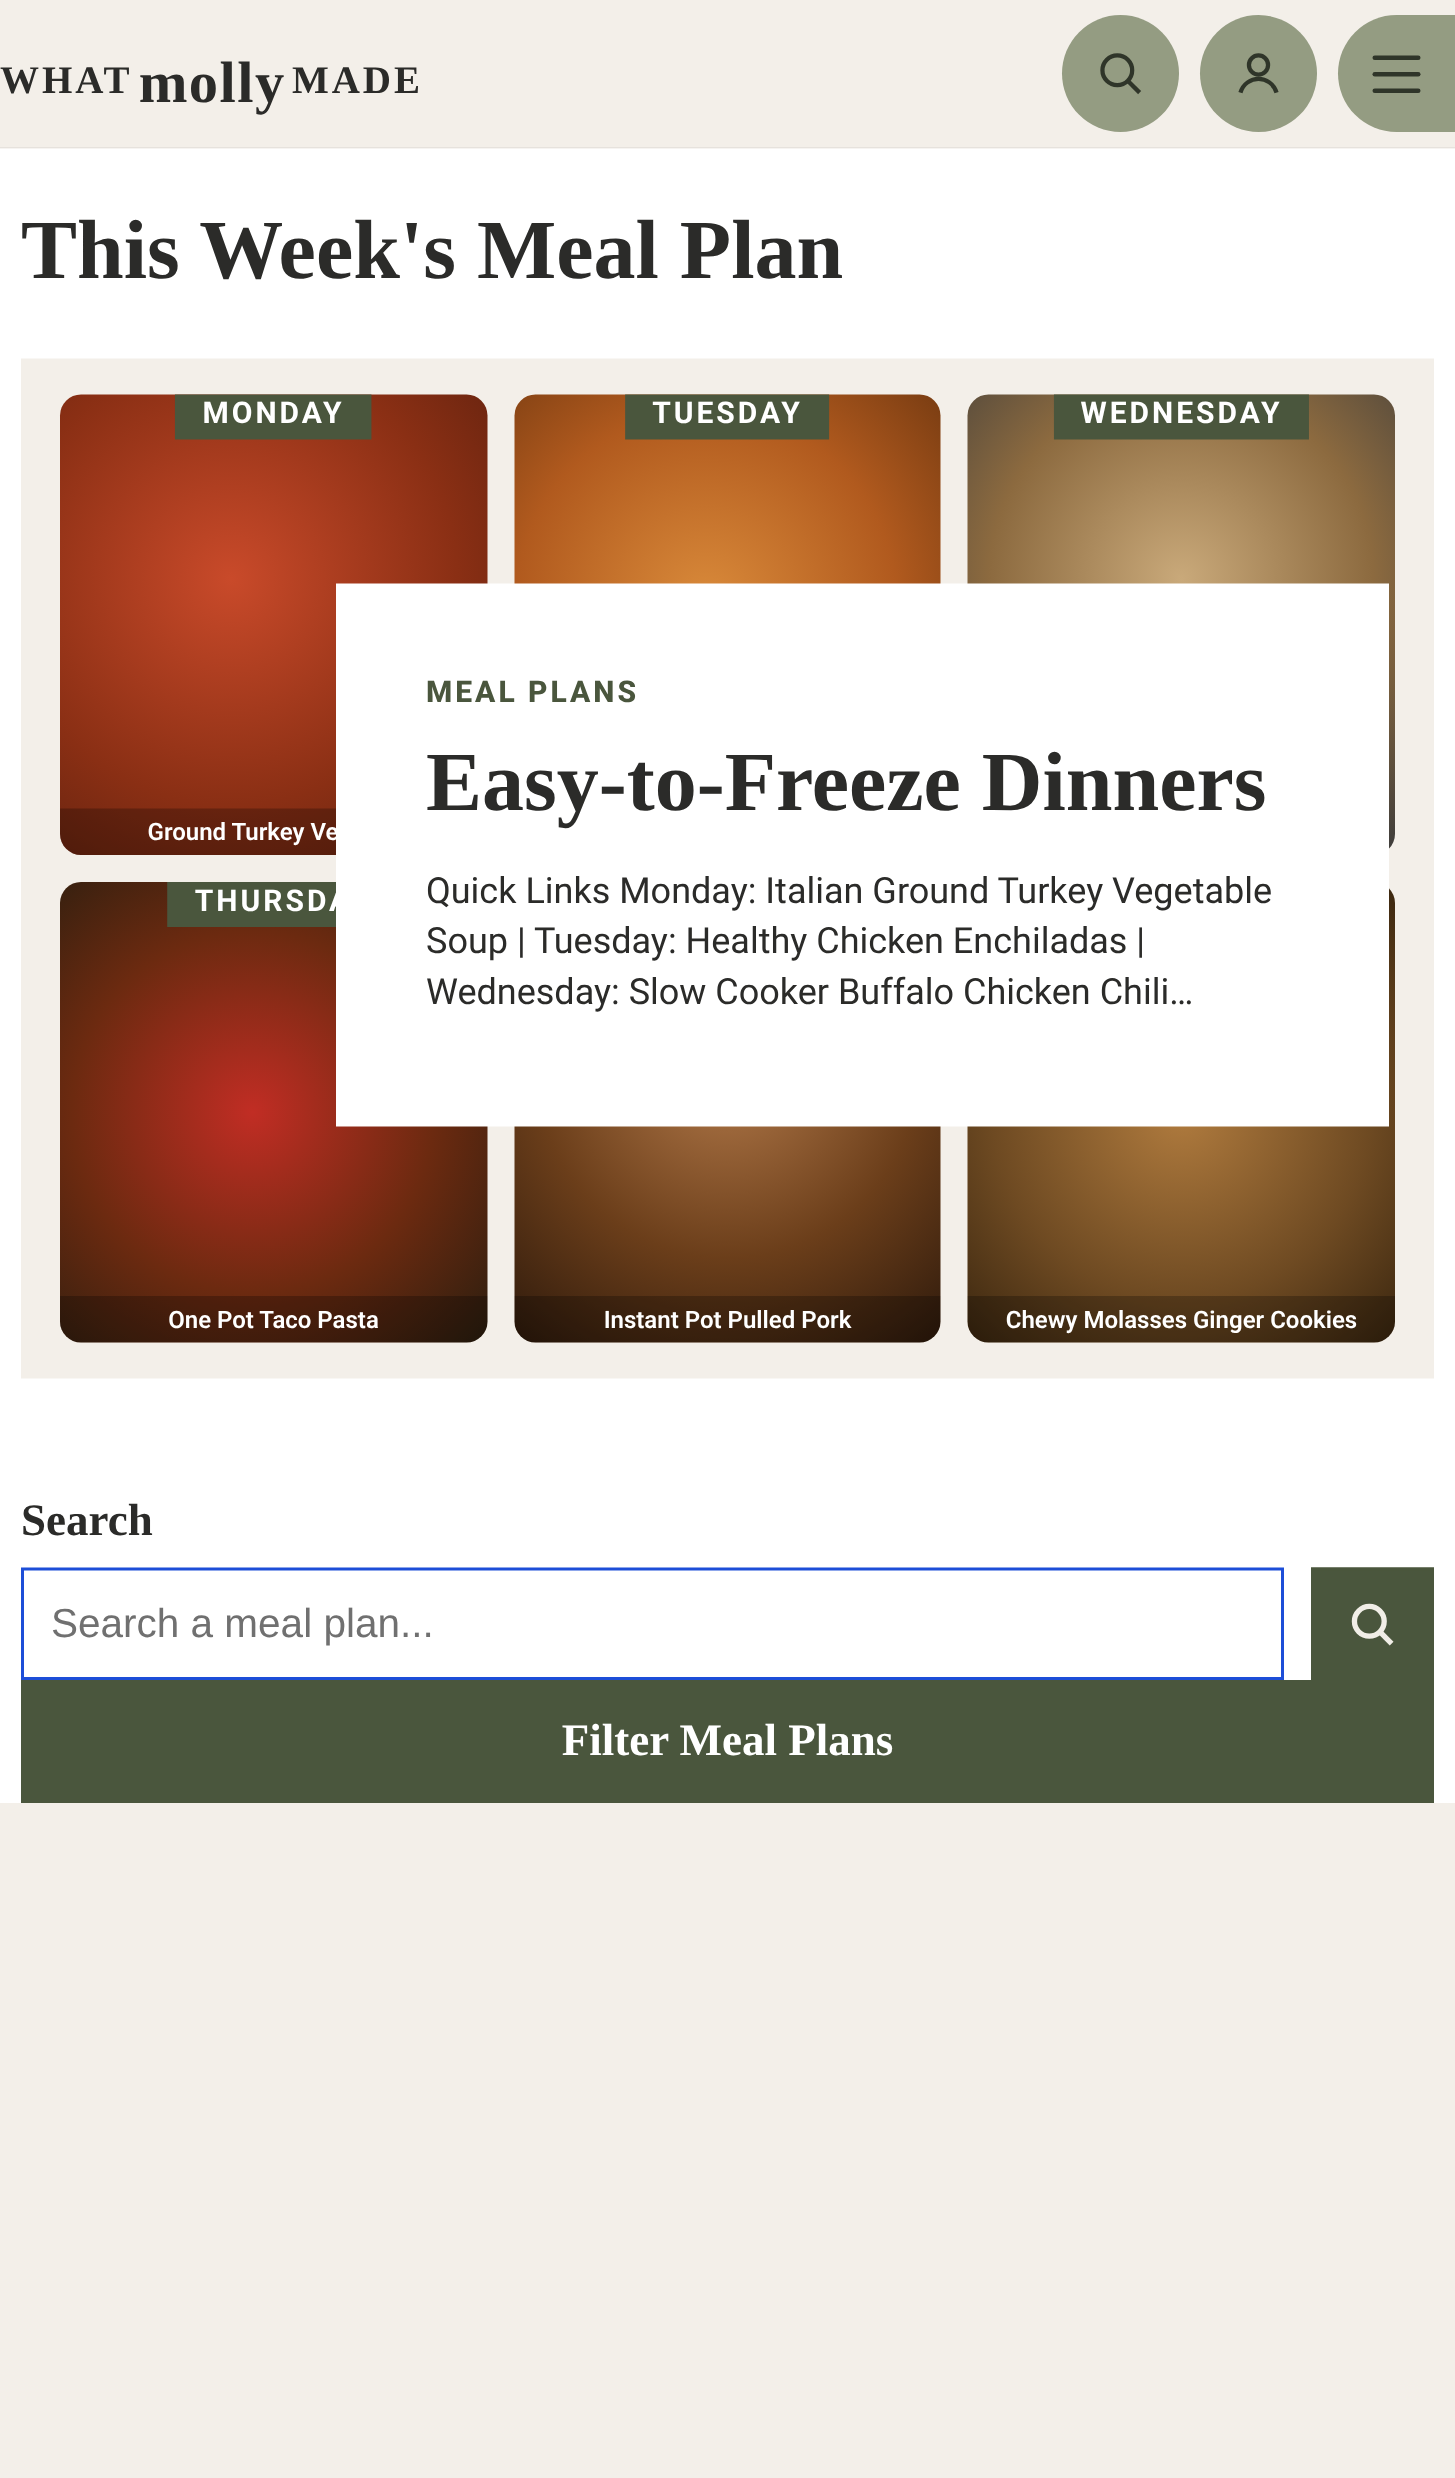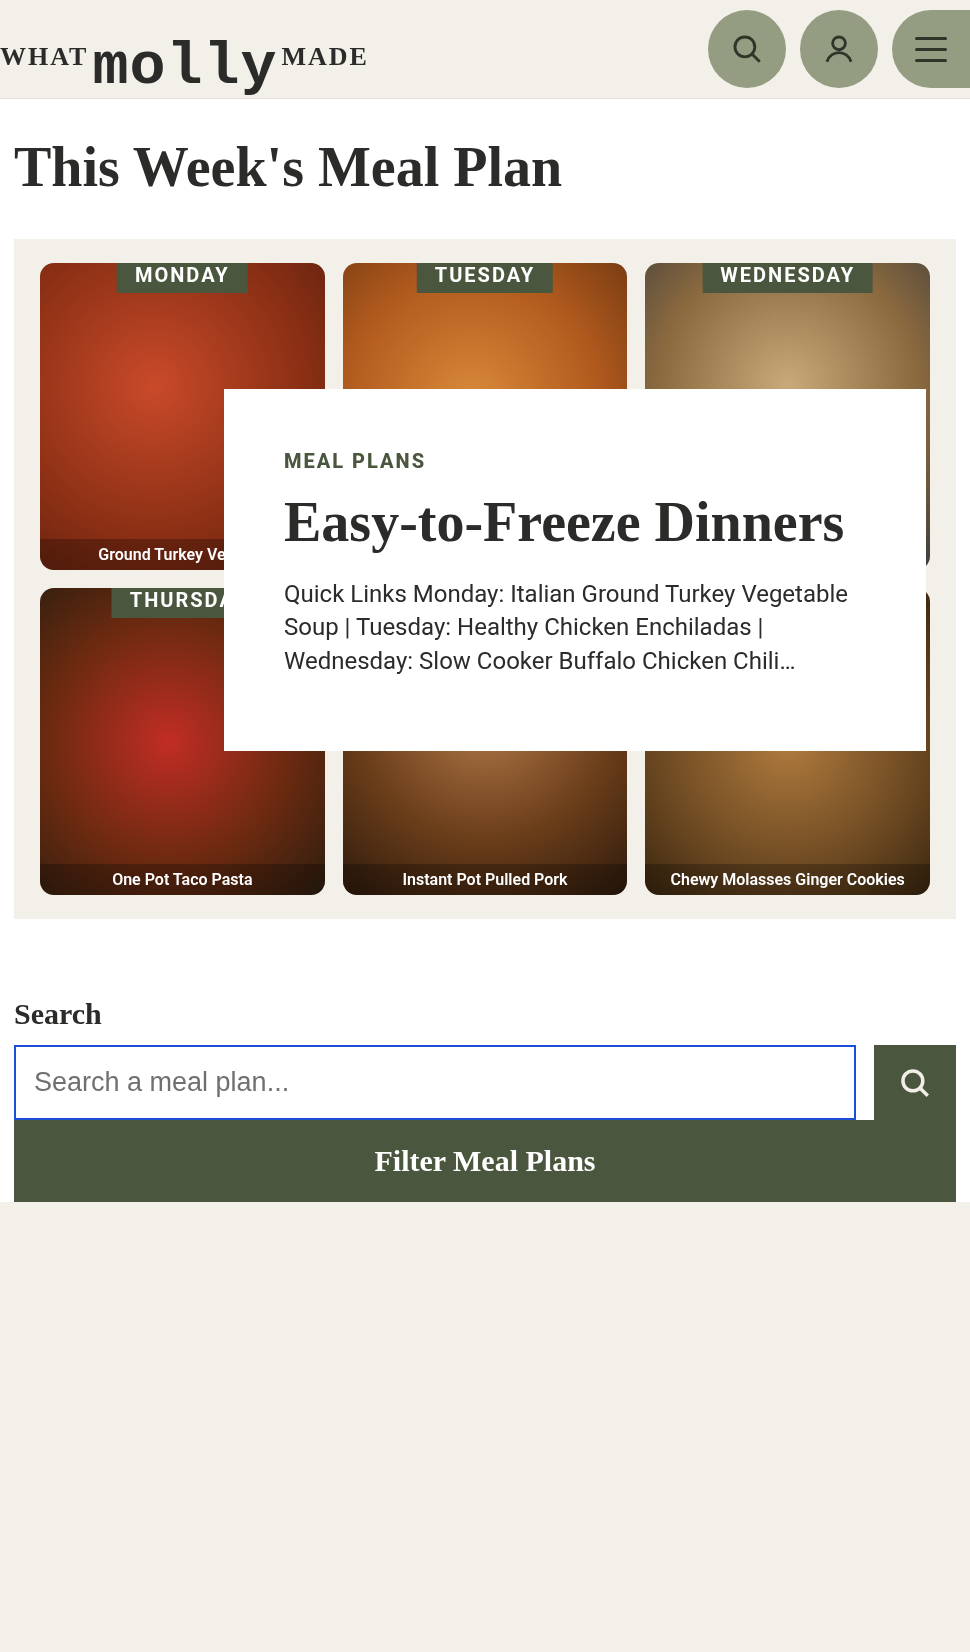--- a/index.html
+++ b/index.html
@@ -27,28 +27,28 @@
     font-weight: 900;
     letter-spacing: 1px;
   }
   .logo-what, .logo-made {
     font-size: 26px;
     letter-spacing: 2px;
     color: #2b2b29;
     text-transform: uppercase;
   }
   .logo-molly {
-    font-size: 60px;
+    font-size: 39px;
     font-weight: 900;
     color: #2b2b29;
     margin: 0 4px;
-    font-family: Liberation Mono, monospace;
+    font-family: Liberation Serif, serif;
     text-transform: lowercase;
     position: relative;
-    top: 18px;
+    top: 6px;
   }
 
   .header-buttons {
     display: flex;
     gap: 14px;
     padding-right: 0;
   }
   .circle-btn {
     width: 78px;
     height: 78px;

